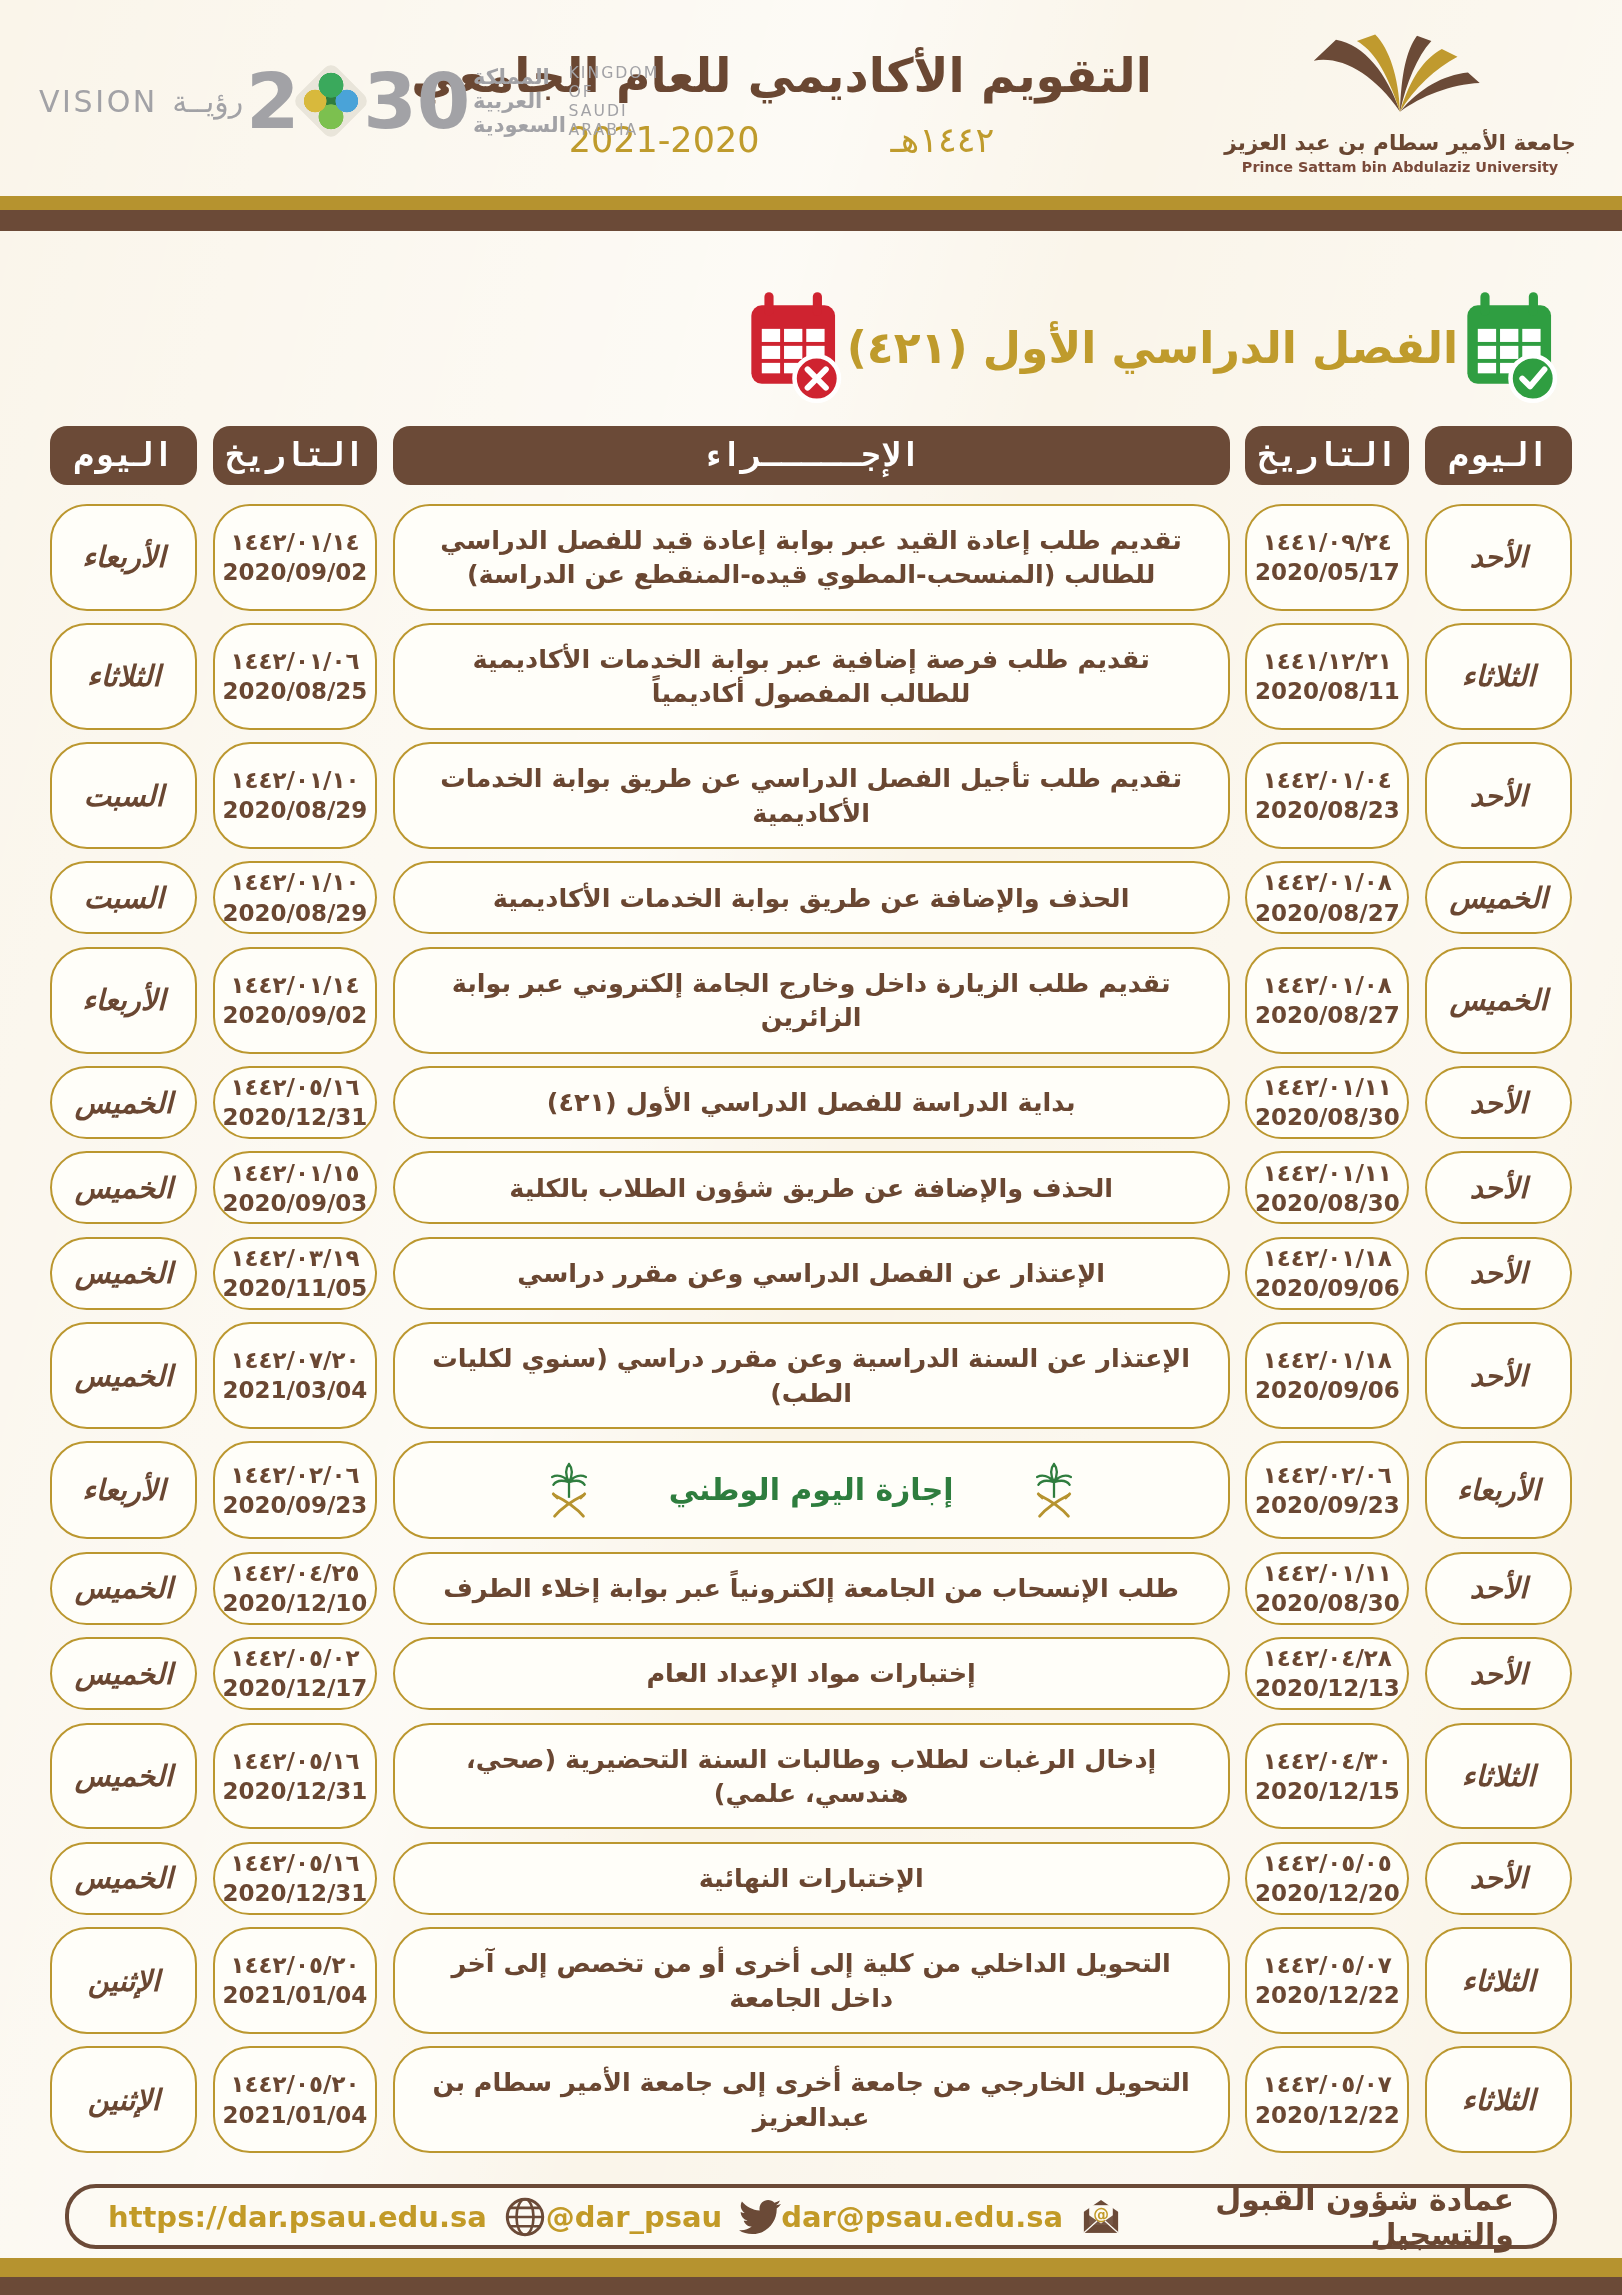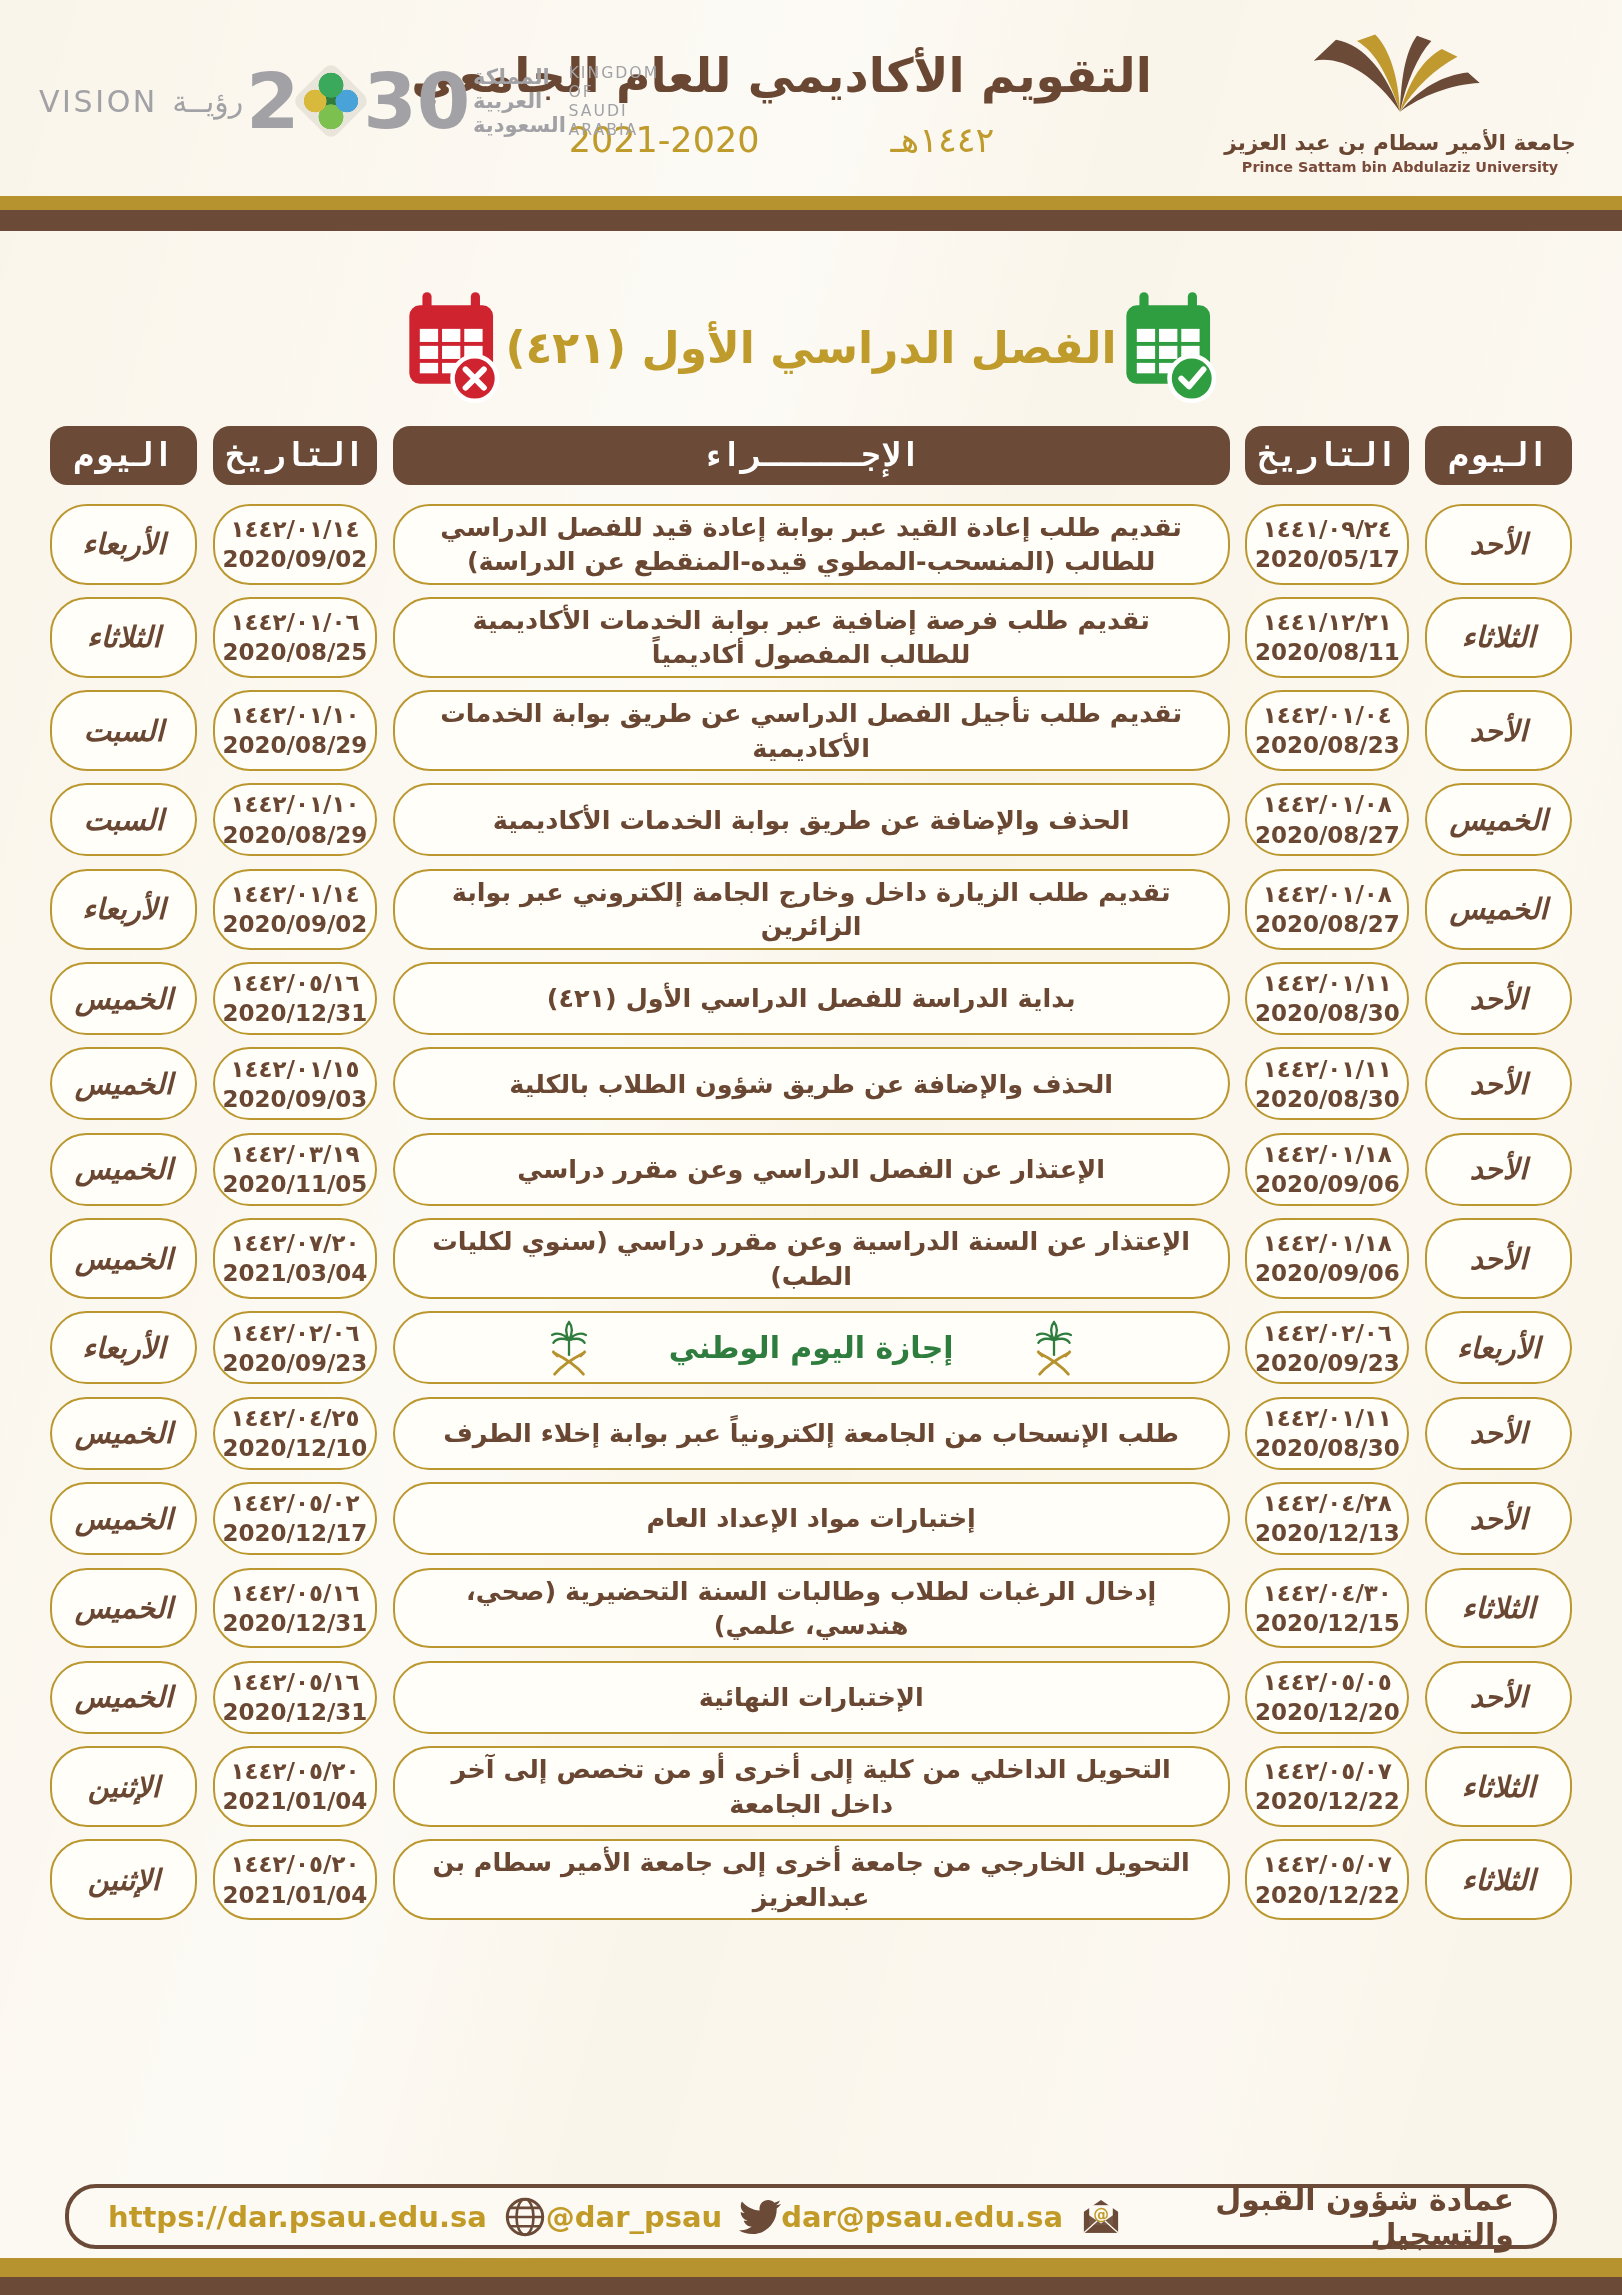--- a/index.html
+++ b/index.html
@@ -59,21 +59,21 @@
   .vision-kingdom-ar{font-size:21px;font-weight:bold;}
   .vision-kingdom-en{font-size:15.7px;letter-spacing:2px;}
 
   
   .bar-gold{height:14.4px;background:var(--gold);}
   .bar-brown{height:21px;background:var(--brown);}
 
   
   .section-row{
     margin-top:38px;height:157px;
-    display:flex;align-items:center;justify-content:center;
+    display:flex;align-items:center;justify-content:flex-start;
     padding:0 59px;
   }
   .section-title{font-size:44px;font-weight:bold;color:var(--gold-text);}
   .cal-icon{width:105px;height:121px;flex:0 0 auto;}
 
   
   .tbl-headers,.tbl-body{
     display:grid;
     grid-template-columns:147px 164px 837px 164px 147px;
     column-gap:15.7px;
@@ -91,21 +91,21 @@
     border:2px solid var(--gold-border);
     border-radius:37px;
     display:flex;flex-direction:column;align-items:center;justify-content:center;
     text-align:center;
   }
   .pill.day{font-size:29px;font-weight:bold;color:var(--brown-text);font-style:italic;}
   .pill.date{gap:1.3px;}
   .pill.date .hijri,.pill.date .greg{
     direction:ltr;font-size:23px;font-weight:bold;color:var(--brown-text);line-height:1.25;
   }
-  .pill.action{flex-direction:row;gap:79px;padding:4px 36px;}
+  .pill.action{flex-direction:row;gap:79px;padding:17px 36px;}
   .pill.action .action-text{
     font-size:25.5px;font-weight:bold;color:var(--brown-text);line-height:1.35;
   }
   .pill.action .emblem{display:none;width:42px;height:60px;flex:0 0 auto;}
   .pill.action.national .emblem{display:inline-block;}
   .pill.action.national .action-text{color:var(--green-text);font-size:30px;}
 
   
   .footer-bar{
     position:absolute;left:65px;right:65px;bottom:46px;height:65px;

